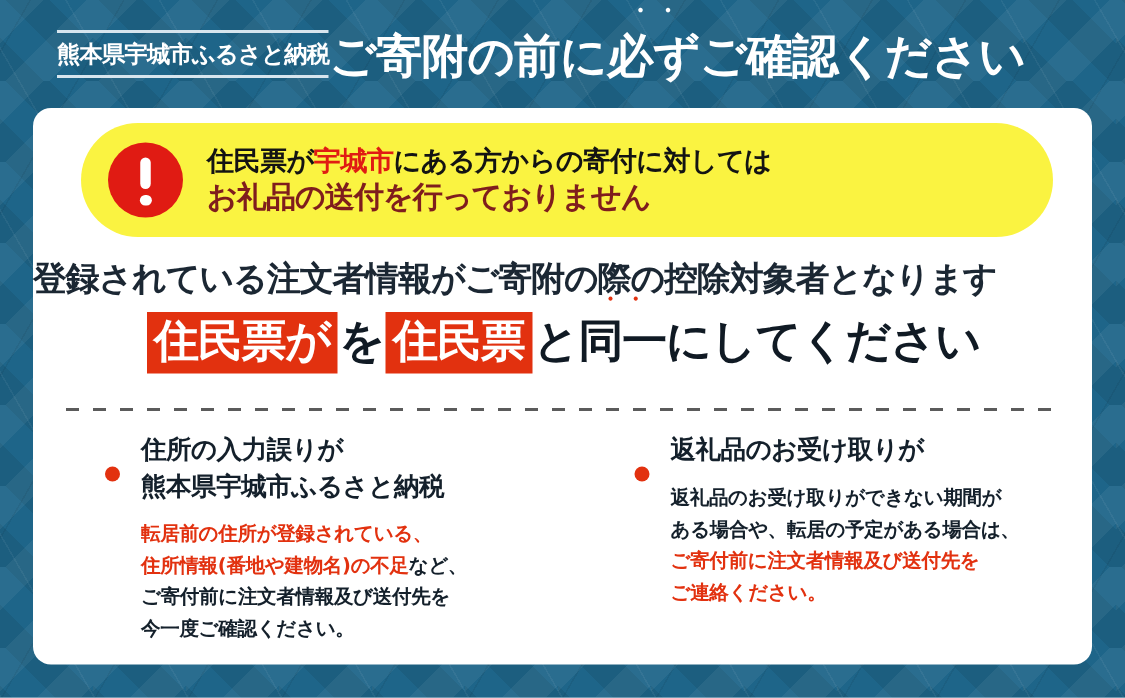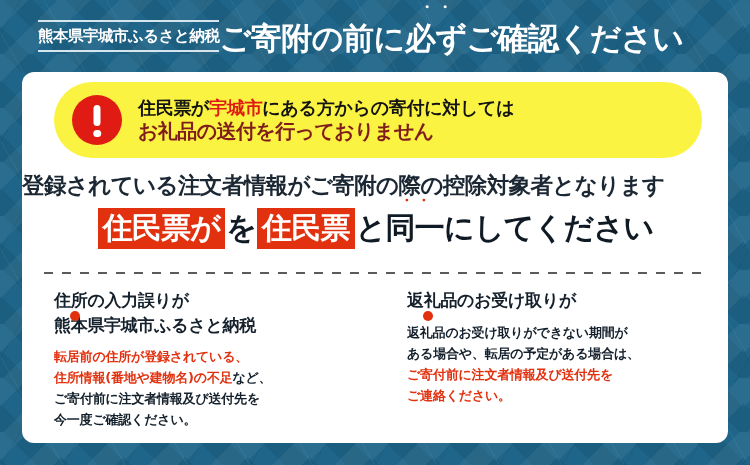--- a/index.html
+++ b/index.html
@@ -162,21 +162,21 @@
     background-size:18px 2px;
     background-repeat:repeat-x;
   }
 
   
   #columns{
     position:absolute;
     left:0; top:216px; width:706px;
     display:flex;
   }
-  .col{ width:353px; position:relative; }
+  .col{ width:353px; padding-left:40px; position:relative; }
   .bullet-dot{
     position:absolute;
     left:48px; top:23px;
     width:10px; height:10px;
     border-radius:50%;
     background:#e2310f;
   }
   .col-head{
     margin-left:32px;
     font-size:17px; font-weight:bold;

